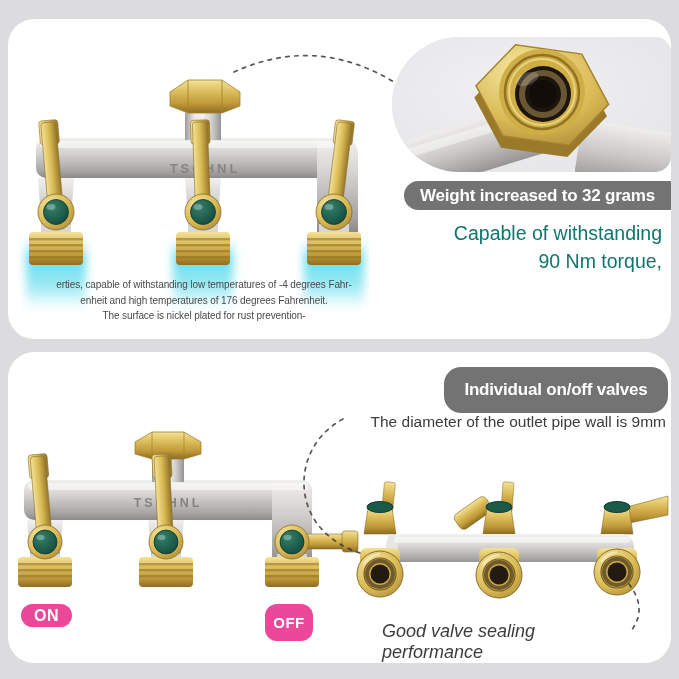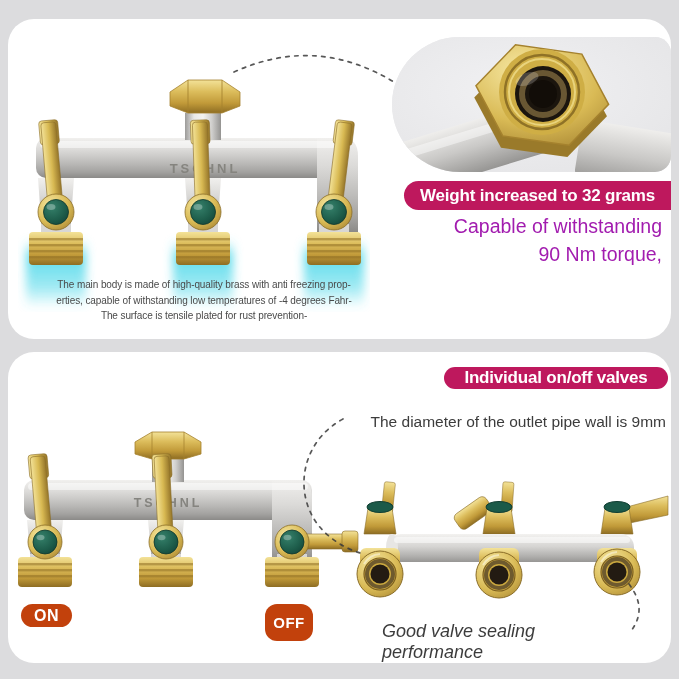--- a/index.html
+++ b/index.html
@@ -6,31 +6,31 @@
   body{font-family:"Liberation Sans","DejaVu Sans",sans-serif;}
   .stage{position:relative;width:679px;height:679px;background:#dcdcde;overflow:hidden;}
   .panel{position:absolute;background:#ffffff;border-radius:26px;}
   #panel-top{left:8px;top:19px;width:663px;height:320px;}
   #panel-bottom{left:8px;top:352px;width:663px;height:311px;}
   .abs{position:absolute;}
   
   .callout-photo{left:392px;top:37px;width:279px;height:135px;background:#ebebed;
     border-radius:68px 16px 16px 68px / 68px 16px 16px 68px;overflow:hidden;}
   
-  .banner{background:#be185d;color:#ffffff;font-weight:700;display:flex;align-items:center;justify-content:center;}
+  .banner{background:#737373;color:#ffffff;font-weight:700;display:flex;align-items:center;justify-content:center;}
   #weight-banner{left:404px;top:181px;width:267px;height:29px;border-radius:15px 0 0 15px;font-size:17px;letter-spacing:-0.2px;}
-  #valves-banner{left:444px;top:367px;width:224px;height:22px;border-radius:17px;font-size:17px;letter-spacing:-0.2px;}
+  #valves-banner{left:444px;top:367px;width:224px;height:46px;border-radius:17px;font-size:17px;letter-spacing:-0.2px;}
   
-  .spec-col{left:404px;top:212px;width:258px;text-align:right;color:#a21caf;font-size:19.5px;line-height:28.4px;}
+  .spec-col{left:404px;top:219px;width:258px;text-align:right;color:#0f766e;font-size:19.5px;line-height:28.4px;}
   .desc{left:34px;top:277px;width:340px;text-align:center;color:#4a4a4a;font-size:10px;line-height:15.5px;letter-spacing:-0.1px;}
   .note{color:#3c3c3c;}
   #diameter-note{left:340px;top:413px;width:326px;text-align:right;font-size:15.5px;}
   #sealing-note{left:382px;top:621px;width:246px;text-align:left;font-size:18px;font-style:italic;}
   
-  .pill{background:#c2410c;color:#ffffff;font-weight:700;border-radius:12px;display:flex;align-items:center;justify-content:center;letter-spacing:0.5px;}
+  .pill{background:#ec4899;color:#ffffff;font-weight:700;border-radius:12px;display:flex;align-items:center;justify-content:center;letter-spacing:0.5px;}
   #on-badge{left:21px;top:604px;width:51px;height:23px;font-size:16px;}
   #off-badge{left:265px;top:604px;width:48px;height:37px;font-size:15px;}
   svg{display:block;}
   .overlay{left:0;top:0;width:679px;height:679px;pointer-events:none;}
 </style>
 </head>
 <body>
 
 <div class="stage">
 
@@ -204,23 +204,23 @@
       <ellipse cx="135" cy="42" rx="12" ry="6" fill="#ffffff" opacity="0.2" transform="rotate(-20 135 42)"></ellipse>
     </svg>
   </div>
 
   <div class="abs banner" id="weight-banner">Weight increased to 32 grams</div>
   <div class="abs spec-col">
     <div>Capable of withstanding</div>
     <div>90 Nm torque,</div>
   </div>
   <div class="abs desc">
-    <div>The main body is made of high-quality brass with anti freezing prop-</div>
     <div>erties, capable of withstanding low temperatures of -4 degrees Fahr-</div>
-    <div>The surface is tensile plated for rust prevention-</div>
+    <div>enheit and high temperatures of 176 degrees Fahrenheit.</div>
+    <div>The surface is nickel plated for rust prevention-</div>
   </div>
 
   <div class="abs banner" id="valves-banner">Individual on/off valves</div>
   <div class="abs note" id="diameter-note">The diameter of the outlet pipe wall is 9mm</div>
 
   <svg class="abs" style="left:16px;top:426px;" width="350" height="180" viewBox="0 0 350 180">
     <defs>
       <linearGradient id="b_brassV" x1="0" y1="0" x2="0" y2="1">
         <stop offset="0" stop-color="#f3e298"></stop>
           <stop offset="0.35" stop-color="#dcbd5c"></stop>

